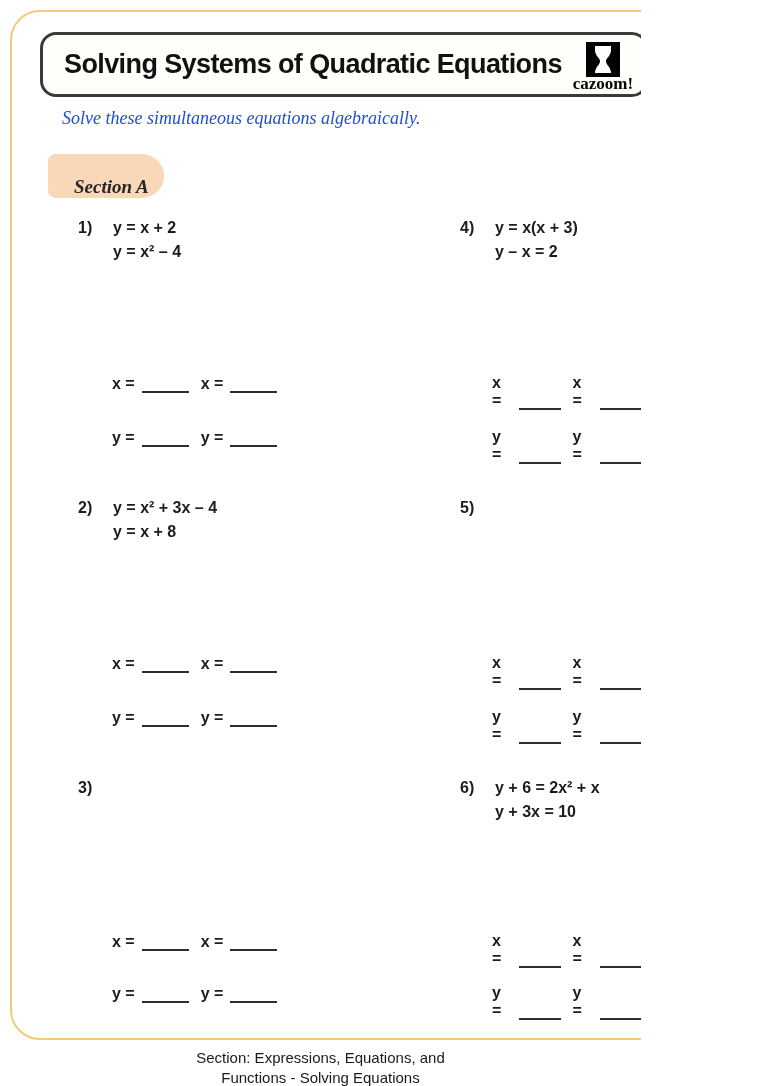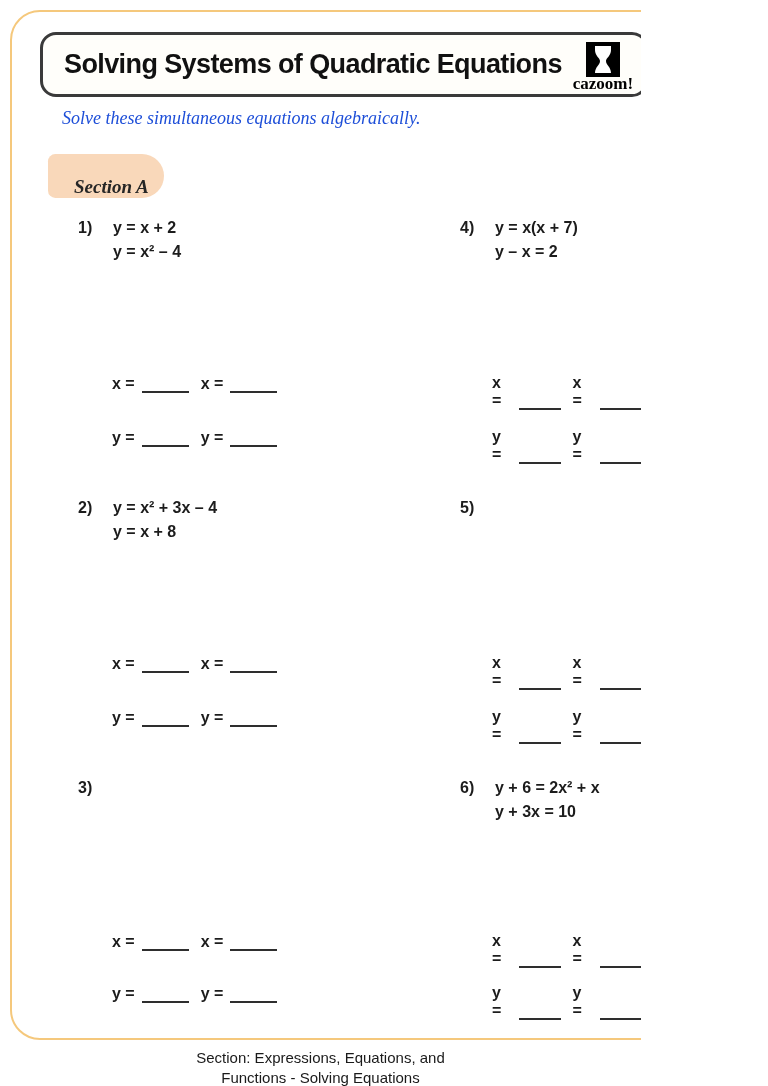--- a/index.html
+++ b/index.html
@@ -132,21 +132,21 @@
   <div class="problem p1">
     <span class="problem-number">1)</span>
     <span class="equations">
       <div>y = x + 2</div>
       <div>y = x² – 4</div>
     </span>
   </div>
   <div class="problem p4">
     <span class="problem-number">4)</span>
     <span class="equations">
-      <div>y = x(x + 7)</div>
+      <div>y = x(x + 3)</div>
       <div>y – x = 2</div>
     </span>
   </div>
   <div class="problem p2">
     <span class="problem-number">2)</span>
     <span class="equations">
       <div>y = x² + 3x – 4</div>
       <div>y = x + 8</div>
     </span>
   </div>

